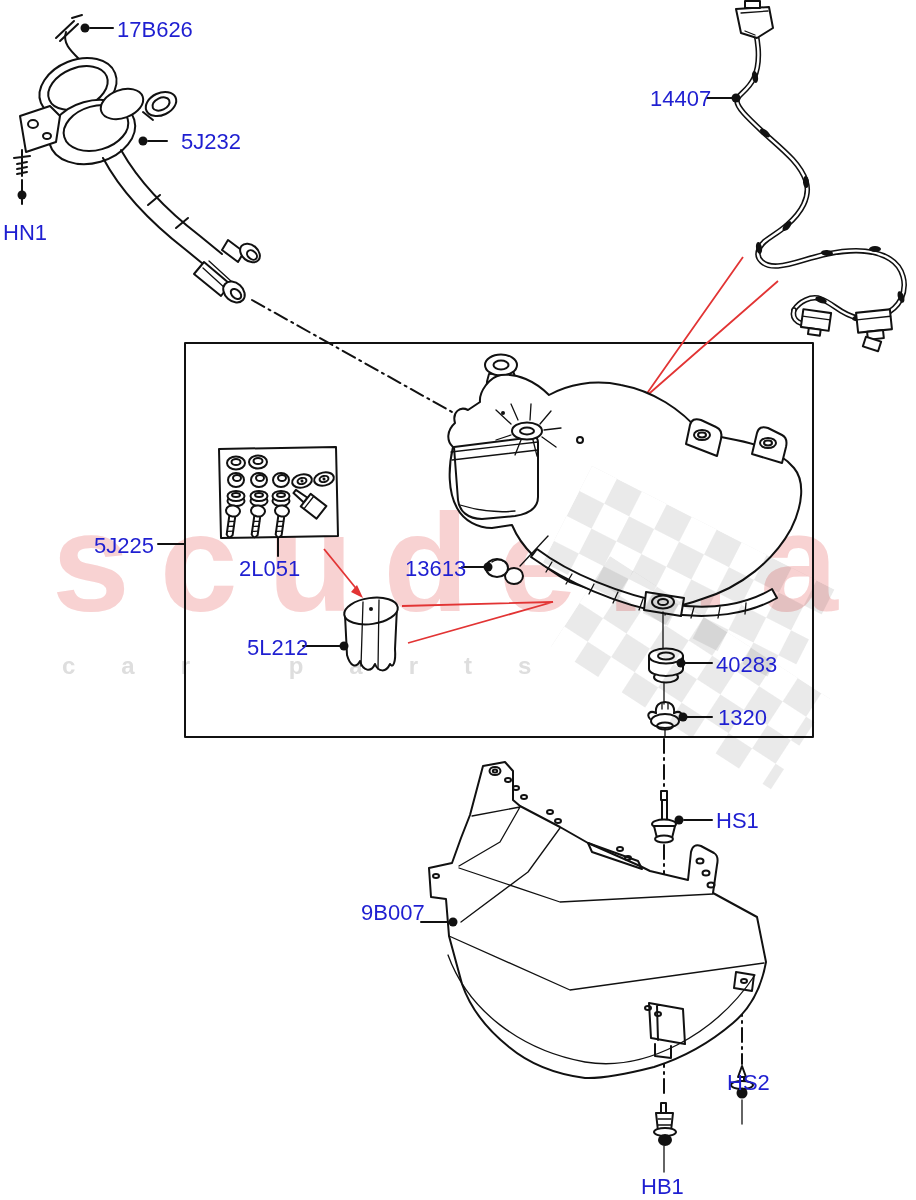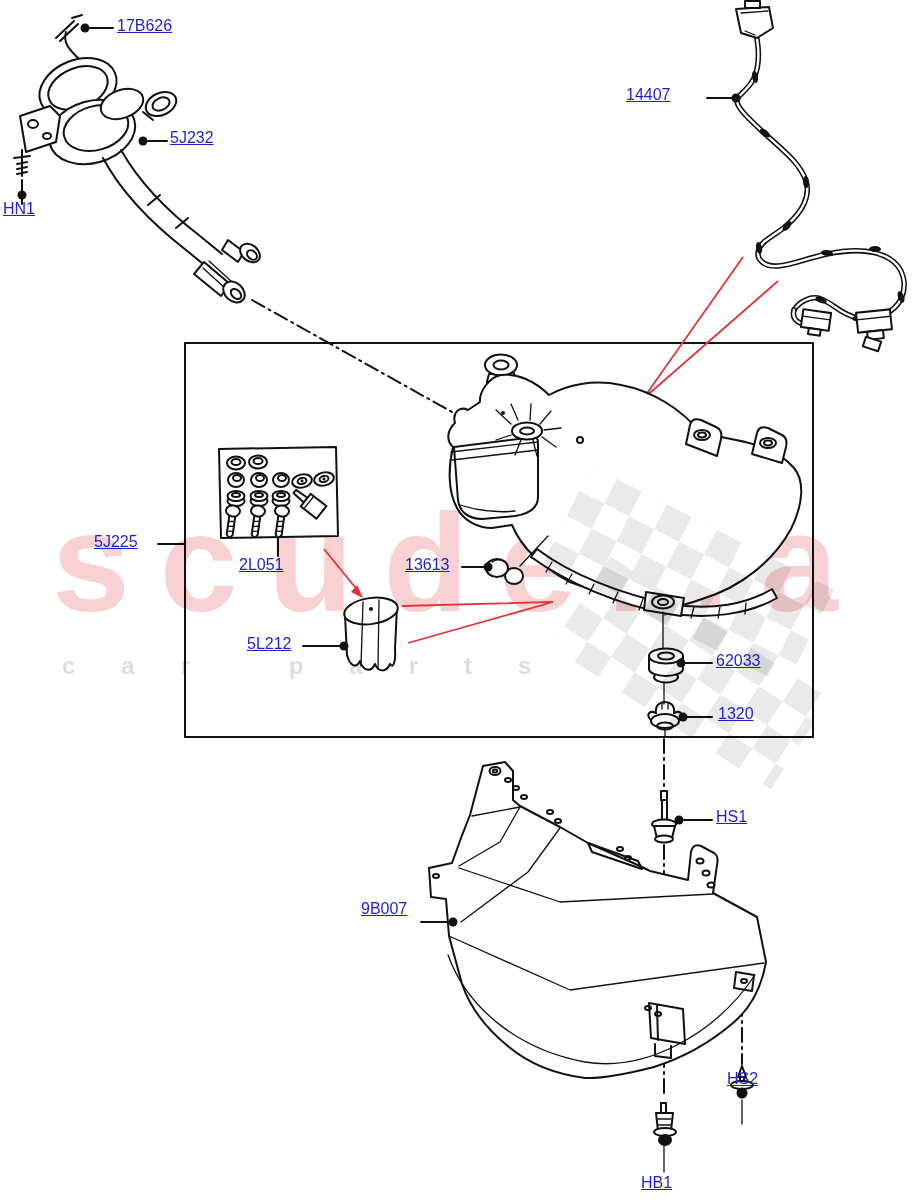--- a/index.html
+++ b/index.html
@@ -20,21 +20,21 @@
   svg .ln{stroke:var(--ink,#111);stroke-width:2;fill:none;stroke-linecap:round;stroke-linejoin:round;}
   svg .fw{fill:#fff;}
   svg .thin{stroke-width:1.3;}
   svg .dot{fill:var(--ink,#111);stroke:none;}
   svg .dd{stroke-dasharray:14 5 2 5;}
   svg .red{stroke:var(--red,#e23434);stroke-width:1.8;fill:none;}
   svg .redfill{fill:var(--red,#e23434);stroke:none;}
   svg .tube{stroke:var(--ink,#111);stroke-width:5.5;fill:none;stroke-linecap:round;}
   svg .tubein{stroke:#fff;stroke-width:2.4;fill:none;stroke-linecap:round;}
   
-  .plabel{position:absolute;font-size:16px;color:var(--label,#1f1fd1);white-space:nowrap;text-decoration:underline;}
+  .plabel{position:absolute;font-size:22px;color:var(--label,#1f1fd1);white-space:nowrap;}
 </style>
 </head>
 <body>
 
 <div class="stage">
 
   <div class="wm-title">scuderia</div>
   <div class="wm-sub">car parts</div>
 
   <svg width="916" height="1200" viewBox="0 0 916 1200">
@@ -324,26 +324,26 @@
         <circle class="dot" cx="679" cy="820" r="4.5"></circle>
       <line class="ln" x1="421" y1="922" x2="448" y2="922"></line>
         <circle class="dot" cx="453" cy="922" r="4.5"></circle>
     </g>
   </svg>
 
   <div class="flag flag-a"></div>
   <div class="flag flag-b"></div>
 
   <div class="plabel" style="left:117px;top:17px">17B626</div>
-  <div class="plabel" style="left:170px;top:129px">5J232</div>
-  <div class="plabel" style="left:3px;top:200px">HN1</div>
-  <div class="plabel" style="left:626px;top:86px">14407</div>
+  <div class="plabel" style="left:181px;top:129px">5J232</div>
+  <div class="plabel" style="left:3px;top:220px">HN1</div>
+  <div class="plabel" style="left:650px;top:86px">14407</div>
   <div class="plabel" style="left:94px;top:533px">5J225</div>
   <div class="plabel" style="left:239px;top:556px">2L051</div>
   <div class="plabel" style="left:405px;top:556px">13613</div>
   <div class="plabel" style="left:247px;top:635px">5L212</div>
-  <div class="plabel" style="left:716px;top:652px">62033</div>
+  <div class="plabel" style="left:716px;top:652px">40283</div>
   <div class="plabel" style="left:718px;top:705px">1320</div>
   <div class="plabel" style="left:716px;top:808px">HS1</div>
   <div class="plabel" style="left:361px;top:900px">9B007</div>
   <div class="plabel" style="left:727px;top:1070px">HS2</div>
   <div class="plabel" style="left:641px;top:1174px">HB1</div>
 </div>
 
 </body></html>

